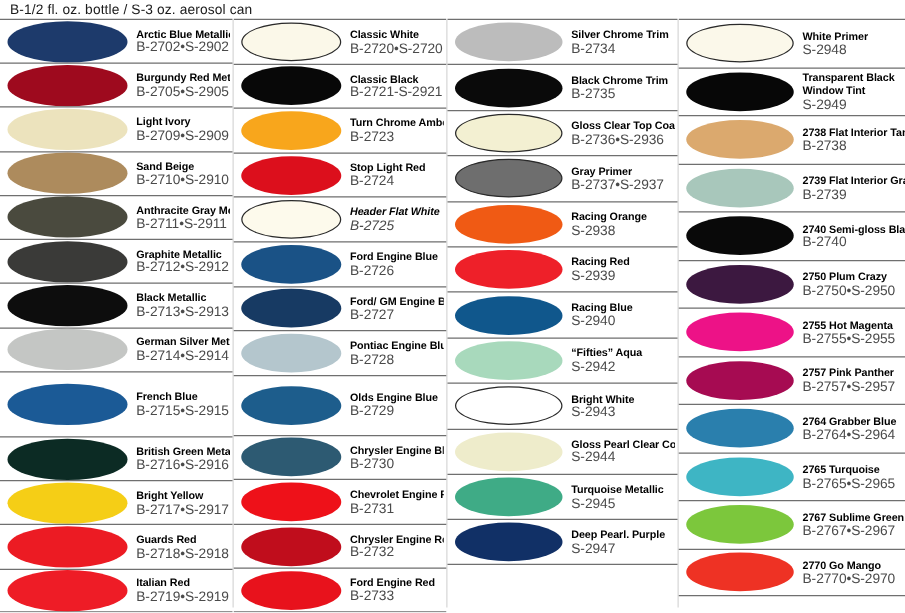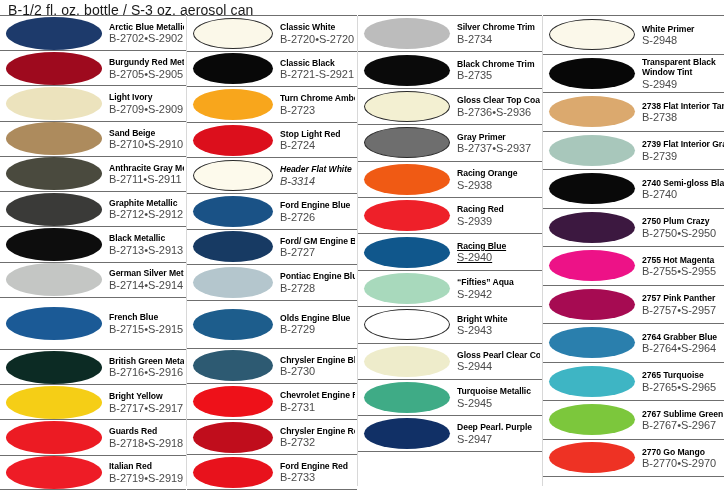--- a/index.html
+++ b/index.html
@@ -12,21 +12,21 @@
     position: relative;
     width: 724px;
     height: 490px;
     background: #ffffff;
     overflow: hidden;
   }
   #header-note {
     position: absolute;
     left: 8px;
     top: 2px;
-    font-size: 14px;
+    font-size: 11px;
     color: #1a1a1a;
     letter-spacing: 0.1px;
     white-space: nowrap;
   }
   #columns {
     position: absolute;
     left: 0;
     top: 14px;
     width: 724px;
     height: 476px;
@@ -268,21 +268,21 @@
             <div class="name">Stop Light Red</div>
             <div class="code">B-2724</div>
           </div>
         </div>
         <div class="row" style="height: 36.4px; font-style: italic;">
           <div class="swatch-cell" style="width: 80px;">
             <div class="swatch outlined" style="width: 80px; height: 31px; background: rgb(253, 250, 236);"></div>
           </div>
           <div class="label-cell">
             <div class="name">Header Flat White</div>
-            <div class="code">B-3314</div>
+            <div class="code">B-2725</div>
           </div>
         </div>
         <div class="row" style="height: 36.4px;">
           <div class="swatch-cell" style="width: 80px;">
             <div class="swatch" style="width: 80px; height: 31px; background: rgb(26, 82, 134);"></div>
           </div>
           <div class="label-cell">
             <div class="name">Ford Engine Blue</div>
             <div class="code">B-2726</div>
           </div>
@@ -401,21 +401,21 @@
         </div>
         <div class="row" style="height: 36.4px;">
           <div class="swatch-cell" style="width: 86px;">
             <div class="swatch" style="width: 86px; height: 31px; background: rgb(238, 32, 41);"></div>
           </div>
           <div class="label-cell">
             <div class="name">Racing Red</div>
             <div class="code">S-2939</div>
           </div>
         </div>
-        <div class="row" style="height: 36.4px; text-decoration: underline;">
+        <div class="row" style="height: 36.4px;">
           <div class="swatch-cell" style="width: 86px;">
             <div class="swatch" style="width: 86px; height: 31px; background: rgb(16, 87, 140);"></div>
           </div>
           <div class="label-cell">
             <div class="name">Racing Blue</div>
             <div class="code">S-2940</div>
           </div>
         </div>
         <div class="row" style="height: 36.4px;">
           <div class="swatch-cell" style="width: 86px;">

